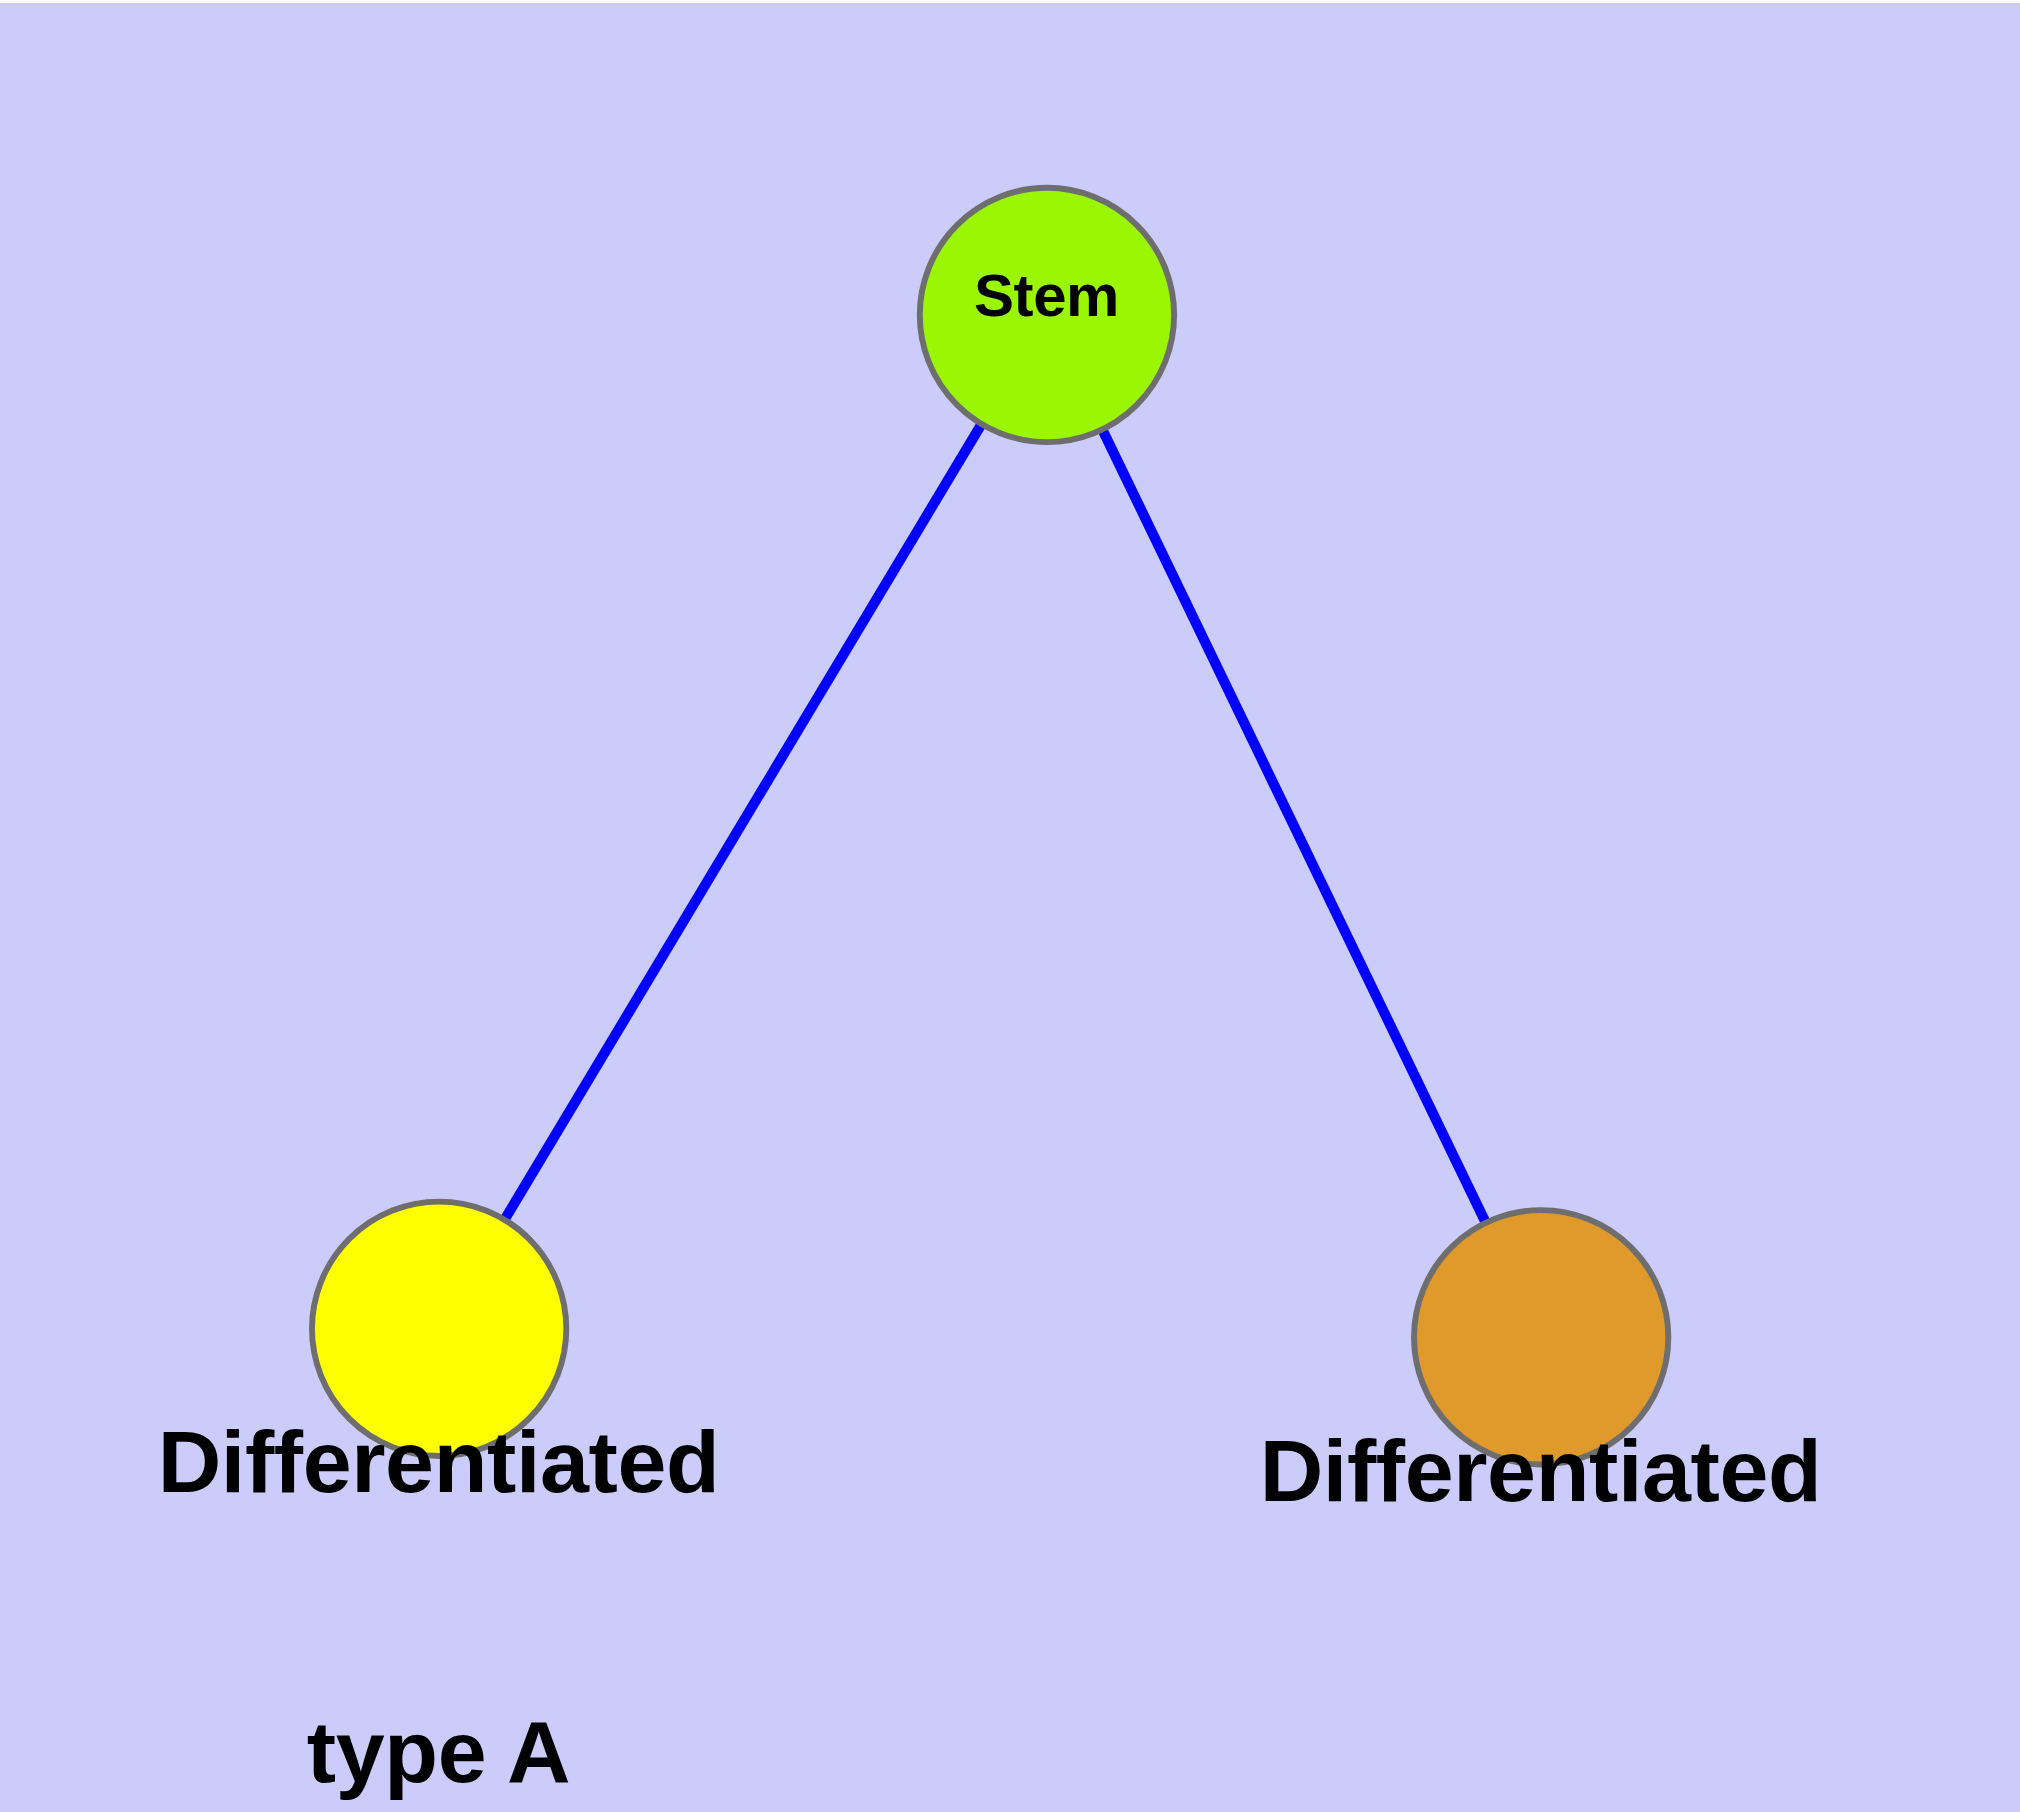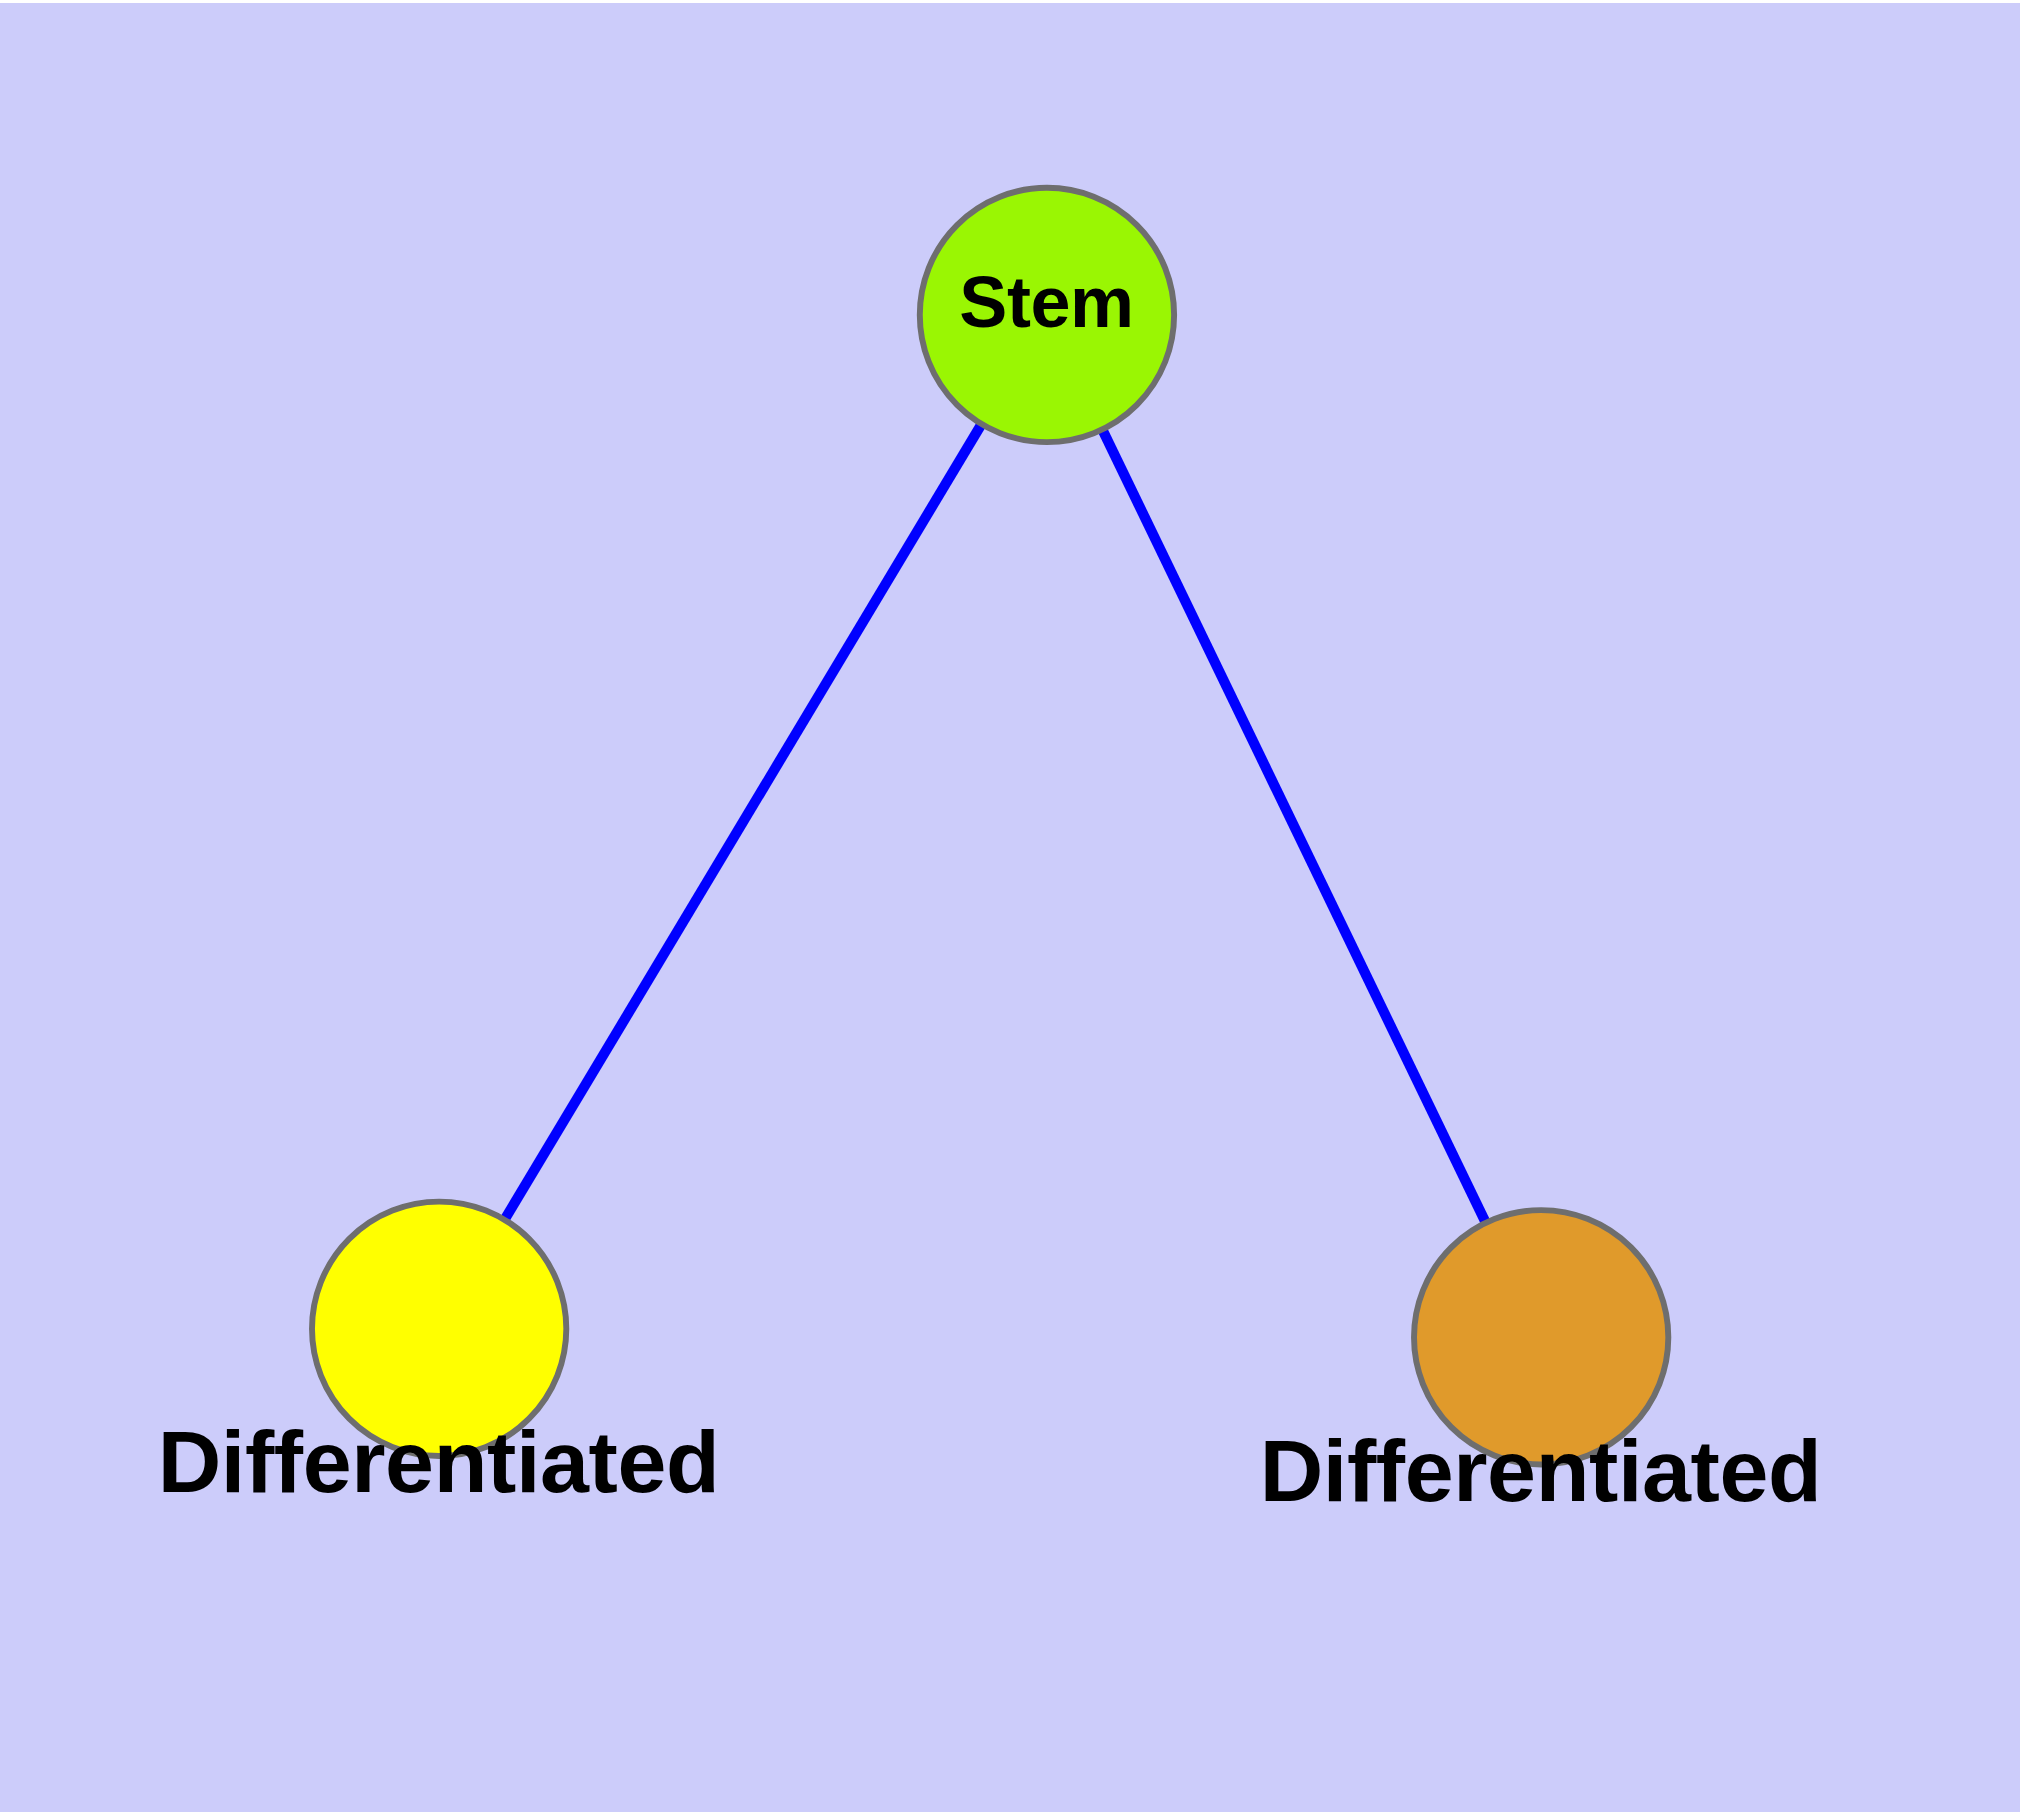--- a/index.html
+++ b/index.html
@@ -37,21 +37,21 @@
     color: #000000;
     font-weight: bold;
     font-family: "Liberation Sans", "DejaVu Sans", sans-serif;
     text-align: center;
     white-space: pre;
     line-height: 1.10;
     letter-spacing: -0.4px;
     pointer-events: none;
   }
   .label-stem {
-    font-size: 72px;
+    font-size: 60px;
   }
   .label-leaf {
     font-size: 88px;
   }
 </style>
 </head>
 <body>
 
 <div id="canvas">
 
@@ -66,20 +66,21 @@
       <circle cx="1235" cy="368" r="150" fill="#9af603" stroke="#6e6e6e" stroke-width="7"></circle>
       <circle cx="518" cy="1564" r="150" fill="#ffff00" stroke="#6e6e6e" stroke-width="7"></circle>
       <circle cx="1818" cy="1574" r="150" fill="#e09a2b" stroke="#6e6e6e" stroke-width="7"></circle>
     </g>
   </svg>
 
   <div class="node-label label-stem" style="left:792px; top:263px; width:509px;">Stem</div>
 
   <div class="node-label label-leaf" style="left:142px; top:1220px; width:593px;">
     <div>Differentiated</div>
+    <div>type A</div>
   </div>
 
   <div class="node-label label-leaf" style="left:1244px; top:1229px; width:593px;">
     <div>Differentiated</div>
   </div>
 
 </div>
 
 
 </body></html>

